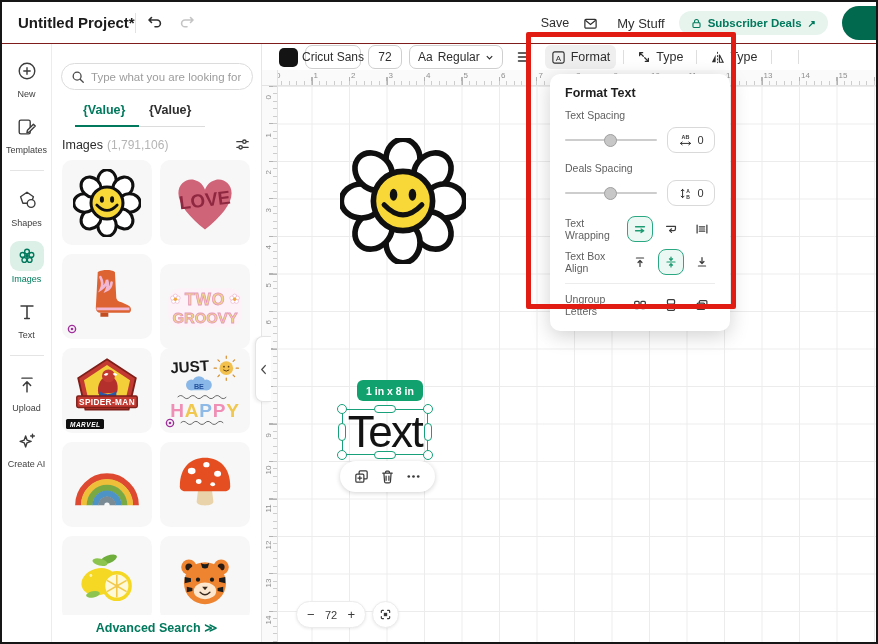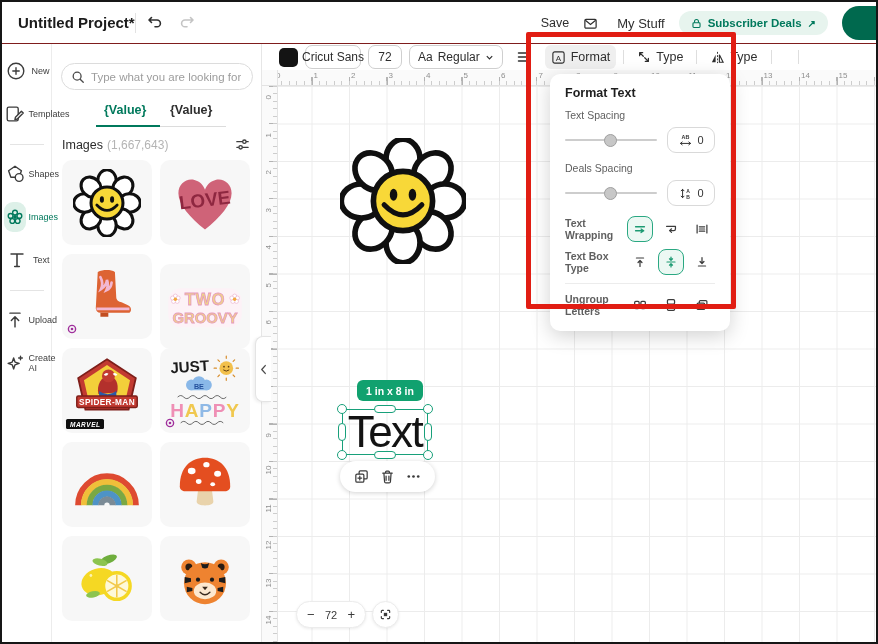--- a/index.html
+++ b/index.html
@@ -12,33 +12,33 @@
   .hd-sep { position:absolute; left:133px; top:11px; width:1px; height:20px; background:#e2e2e2; }
   .hd-icon { position:absolute; top:11px; width:20px; height:20px; cursor:pointer; }
   .hd-right { position:absolute; right:0; top:0; height:42px; display:flex; align-items:center; gap:14px; padding-right:0; }
   .save-lbl { font-size:12.5px; color:#2f2f2f; cursor:pointer; }
   .mystuff { display:flex; align-items:center; gap:19px; font-size:13px; color:#2f2f2f; cursor:pointer; }
   .subpill { display:flex; align-items:center; gap:6px; background:#e7f4ee; color:#00795c; font-size:11.5px; font-weight:700; border-radius:15px; padding:6px 12px; cursor:pointer; }
   .green-blob { width:56px; height:34px; background:#00694e; border-radius:17px; margin-right:-22px; cursor:pointer; }
 
   
   #sidebar { position:absolute; left:0; top:42px; width:50px; height:602px; background:#fff; border-right:1px solid #ececec; z-index:20; display:flex; flex-direction:column; align-items:center; padding-top:12px; }
-  .side-item { display:flex; flex-direction:row; align-items:center; gap:3px; margin-bottom:13px; cursor:pointer; width:46px; }
+  .side-item { display:flex; flex-direction:column; align-items:center; gap:3px; margin-bottom:13px; cursor:pointer; width:46px; }
   .side-item .slabel { font-size:9px; color:#3e3e3e; }
   .side-item.active .slabel { color:#00795c; }
   .side-item .ic-wrap { width:34px; height:30px; display:flex; align-items:center; justify-content:center; border-radius:9px; }
   .side-item.active .ic-wrap { background:#ddf0e8; }
   .side-div { width:34px; height:1px; background:#e4e4e4; margin:2px 0 14px 0; }
 
   
   #panel { position:absolute; left:50px; top:42px; width:210px; height:602px; background:#fff; border-right:1px solid #e6e6e6; z-index:19; }
   .searchbox { position:absolute; left:9px; top:19px; width:192px; height:27px; border:1px solid #dcdcdc; border-radius:15px; display:flex; align-items:center; padding:0 9px; gap:6px; background:#fff; }
   .searchbox input { border:none; outline:none; font-size:11.5px; color:#444; width:150px; background:transparent; font-family:"Liberation Sans",sans-serif; }
   .searchbox input::placeholder { color:#9d9d9d; }
-  .tabs { position:absolute; left:44px; top:57px; width:130px; height:28px; }
+  .tabs { position:absolute; left:23px; top:57px; width:130px; height:28px; }
   .tab { position:absolute; top:2px; font-size:12.5px; font-weight:700; cursor:pointer; }
   .tab.t1 { left:8px; color:#00795c; }
   .tab.t2 { left:74px; color:#2e2e2e; }
   .tab-underline-gray { position:absolute; left:0; top:25px; width:130px; height:1px; background:#dcdcdc; }
   .tab-underline-green { position:absolute; left:0; top:23.5px; width:64px; height:2.5px; background:#00795c; }
   .results-row { position:absolute; left:10px; top:92px; width:190px; display:flex; align-items:center; }
   .results-lbl { font-size:12.5px; color:#2c2c2c; }
   .results-count { font-size:12px; color:#b4b4b4; margin-left:4px; }
   .filter-btn { margin-left:auto; cursor:pointer; width:18px; height:18px; }
   .tilegrid { position:absolute; left:10px; top:116px; width:192px; }
@@ -88,21 +88,21 @@
 
   
   #fmt-popup { position:absolute; left:548px; top:72px; width:180px; background:#fff; border-radius:10px; box-shadow:0 5px 20px rgba(0,0,0,.18); z-index:40; padding:12px 15px 10px 15px; }
   .fmt-title { font-size:12.5px; font-weight:700; color:#1e1e1e; margin-bottom:9px; }
   .fmt-lbl { font-size:10.5px; color:#5f5f5f; margin-bottom:6px; }
   .slider-row { display:flex; align-items:center; gap:10px; margin-bottom:9px; }
   .track { position:relative; flex:1; height:2px; background:#cdcdcd; border-radius:1px; }
   .thumb { position:absolute; left:42%; top:-5.5px; width:13px; height:13px; background:#c7c7c7; border:1.5px solid #9f9f9f; border-radius:50%; cursor:pointer; }
   .valbox { display:flex; align-items:center; justify-content:center; gap:4px; width:48px; height:26px; border:1px solid #d9d9d9; border-radius:9px; font-size:11px; color:#333; cursor:pointer; }
   .fmt-row { display:flex; align-items:center; margin-bottom:5px; height:28px; }
-  .fmt-row .fmt-lbl { margin-bottom:0; flex:1;font-weight:bold; }
+  .fmt-row .fmt-lbl { margin-bottom:0; flex:1; }
   .ibtn { width:26px; height:26px; display:flex; align-items:center; justify-content:center; border-radius:8px; cursor:pointer; margin-left:5px; }
   .ibtn.sel { border:1.4px solid #2aa882; background:#ecf8f3; }
   .fmt-div { height:1px; background:#ececec; margin:7px 0 7px 0; }
 
   #red-box { position:absolute; left:524px; top:30px; width:210px; height:277px; border:5px solid #e11d13; border-radius:2px; z-index:60; pointer-events:none; }
 
   svg { display:block; }
   text.svgtxt { font-family:"Liberation Sans",sans-serif; }
 </style>
 </head>
@@ -242,21 +242,21 @@
       <input type="text" placeholder="Type what you are looking for..." style="">
     </div>
     <div class="tabs">
       <span class="tab t1">{Value}</span>
       <span class="tab t2">{Value}</span>
       <div class="tab-underline-gray"></div>
       <div class="tab-underline-green"></div>
     </div>
     <div class="results-row">
       <span class="results-lbl">Images</span>
-      <span class="results-count">(1,667,643)</span>
+      <span class="results-count">(1,791,106)</span>
       <span class="filter-btn">
         <svg viewBox="0 0 18 18" width="17" height="17" fill="none" stroke="#3c3c3c" stroke-width="1.4" stroke-linecap="round">
             <path d="M3 6 H15 M3 12 H15"></path>
             <circle cx="11" cy="6" r="1.8" fill="#fff"></circle>
             <circle cx="7" cy="12" r="1.8" fill="#fff"></circle>
           </svg>
       </span>
     </div>
 
     <div class="tilegrid">
@@ -406,20 +406,24 @@
           <path d="M21 47 l9 2 v5 l-9 2 z M79 47 l-9 2 v5 l9 2 z M24 61 l8 2 v4 l-8 2 z M76 61 l-8 2 v4 l8 2 z" fill="#1c1c1c"></path>
           <ellipse cx="50" cy="67" rx="16" ry="12" fill="#fde8cf"></ellipse>
           <circle cx="40" cy="51" r="3" fill="#1c1c1c"></circle>
             <circle cx="60" cy="51" r="3" fill="#1c1c1c"></circle>
           <path d="M46 61 h8 l-4 5 z" fill="#3a2a1e"></path>
           <path d="M43 69 q7 7 14 0" stroke="#3a2a1e" stroke-width="2" fill="none" stroke-linecap="round"></path>
         </svg>
       </div>
     </div>
 
+    <div class="advsearch">
+      <span>Advanced Search</span>
+      <span>≫</span>
+    </div>
   </div>
 
   <div id="edittb">
     <span class="swatch"></span>
     <span class="tb-pill" style="width:56px;justify-content:center">
         <span>Cricut Sans</span>
       </span>
     <span class="tb-pill" style="width:34px;justify-content:center">
         <span>72</span>
       </span>
@@ -582,21 +586,21 @@
           </svg>
       </span>
       <span class="ibtn">
         <svg viewBox="0 0 18 18" width="16" height="16" fill="none" stroke="#3c3c3c" stroke-width="1.4" stroke-linecap="round">
             <path d="M3.5 4.5 V13.5 M14.5 4.5 V13.5 M6 6.5 H12 M6 9 H12 M6 11.5 H12"></path>
           </svg>
       </span>
     </div>
 
     <div class="fmt-row">
-      <span class="fmt-lbl">Text Box Type</span>
+      <span class="fmt-lbl">Text Box Align</span>
       <span class="ibtn">
         <svg viewBox="0 0 18 18" width="16" height="16" fill="none" stroke="#3c3c3c" stroke-width="1.4" stroke-linecap="round" stroke-linejoin="round">
             <path d="M5 4.5 H13 M9 7.5 V14 M6.8 9.6 L9 7.3 L11.2 9.6"></path>
           </svg>
       </span>
       <span class="ibtn sel">
         <svg viewBox="0 0 18 18" width="16" height="16" fill="none" stroke="#1c9a72" stroke-width="1.4" stroke-linecap="round" stroke-linejoin="round">
             <path d="M4.5 9 H13.5 M9 3.5 V7 M7.3 5.4 L9 7.2 L10.7 5.4 M9 14.5 V11 M7.3 12.6 L9 10.8 L10.7 12.6"></path>
           </svg>
       </span>

